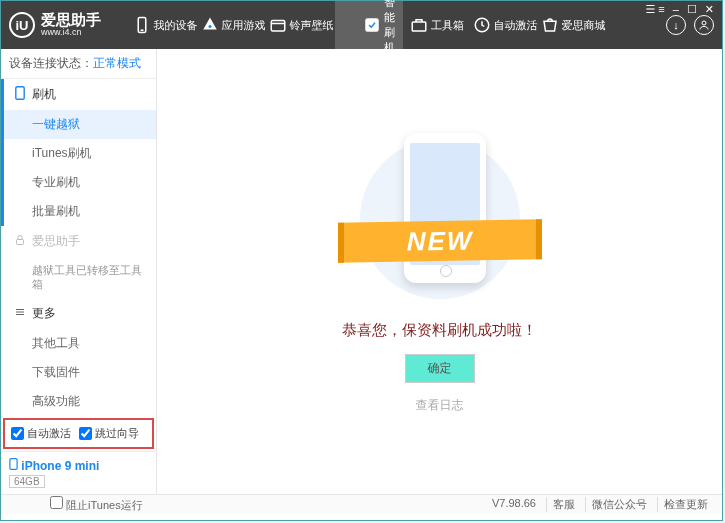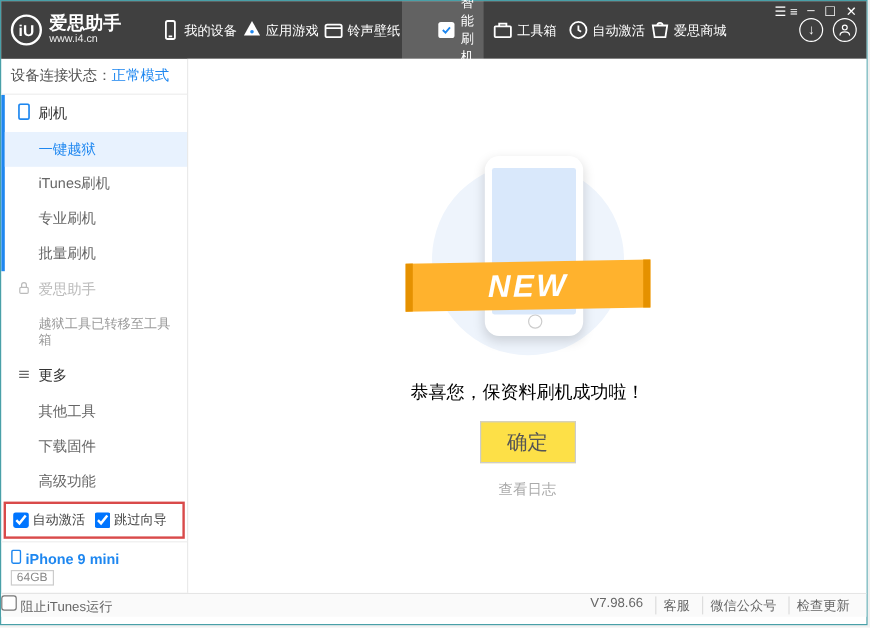--- a/index.html
+++ b/index.html
@@ -46,26 +46,26 @@
 .device .dname { color: #1e87f0; font-weight: bold; font-size: 12px; }
 .device .cap { display: inline-block; border: 1px solid #ccc; padding: 0 4px; font-size: 10px; color: #888; margin-top: 2px; }
 
 .main { flex: 1; position: relative; background: #fff; display: flex; flex-direction: column; align-items: center; justify-content: center; }
 .illus { position: relative; width: 220px; height: 180px; }
 .ill-circle { position: absolute; left: 30px; top: 10px; width: 160px; height: 160px; border-radius: 50%; background: #eef4fc; }
 .ill-phone { position: absolute; left: 74px; top: 4px; width: 82px; height: 150px; background: #fff; border-radius: 12px; box-shadow: 0 4px 10px rgba(0,0,0,0.15); }
 .ill-phone::before { content: ""; position: absolute; top: 10px; left: 6px; right: 6px; bottom: 18px; background: #d9e8fb; border-radius: 2px; }
 .ill-phone::after { content: ""; position: absolute; bottom: 6px; left: 50%; width: 10px; height: 10px; margin-left: -5px; border: 1px solid #ccc; border-radius: 50%; }
 .ill-ribbon { position: absolute; left: 8px; top: 92px; width: 204px; height: 40px; background: #ffb22d; transform: skewY(-1deg); display: flex; align-items: center; justify-content: center; color: #fff; font-weight: 900; font-size: 26px; letter-spacing: 2px; font-style: italic; border-left: 6px solid #e59100; border-right: 6px solid #e59100; }
-.msg { margin-top: 12px; font-size: 15px; color: #000000; }
-.btn { margin-top: 14px; border: 1px solid #ccc; background: #fde047; padding: 5px 22px; font-size: 17px; color: #555; cursor: pointer; }
+.msg { margin-top: 12px; font-size: 15px; color: #7f1d1d; }
+.btn { margin-top: 14px; border: 1px solid #ccc; background: #5eead4; padding: 5px 22px; font-size: 12px; color: #555; cursor: pointer; }
 .link { margin-top: 14px; font-size: 12px; color: #aaa; cursor: pointer; }
 
 .footer { height: 20px; border-top: 1px solid #e5e5e5; background: #fafafa; display: flex; align-items: center; font-size: 11px; color: #666; }
-.footer .left { flex: 1; display: flex; align-items: flex-end; gap: 4px; padding-left: 0; }
+.footer .left { flex: 1; display: flex; align-items: flex-end; gap: 4px; padding-left: 16px; margin-left: 33px; }
 .footer .right { display: flex; gap: 4px; padding-right: 8px; }
 .footer .right span { padding: 0 6px; border-left: 1px solid #ddd; cursor: pointer; }
 .footer .right span:first-child { border-left: none; }
 
 .icn { display: inline-block; }
 </style>
 </head>
 <body>
 
 <div class="container" style="position:relative">

